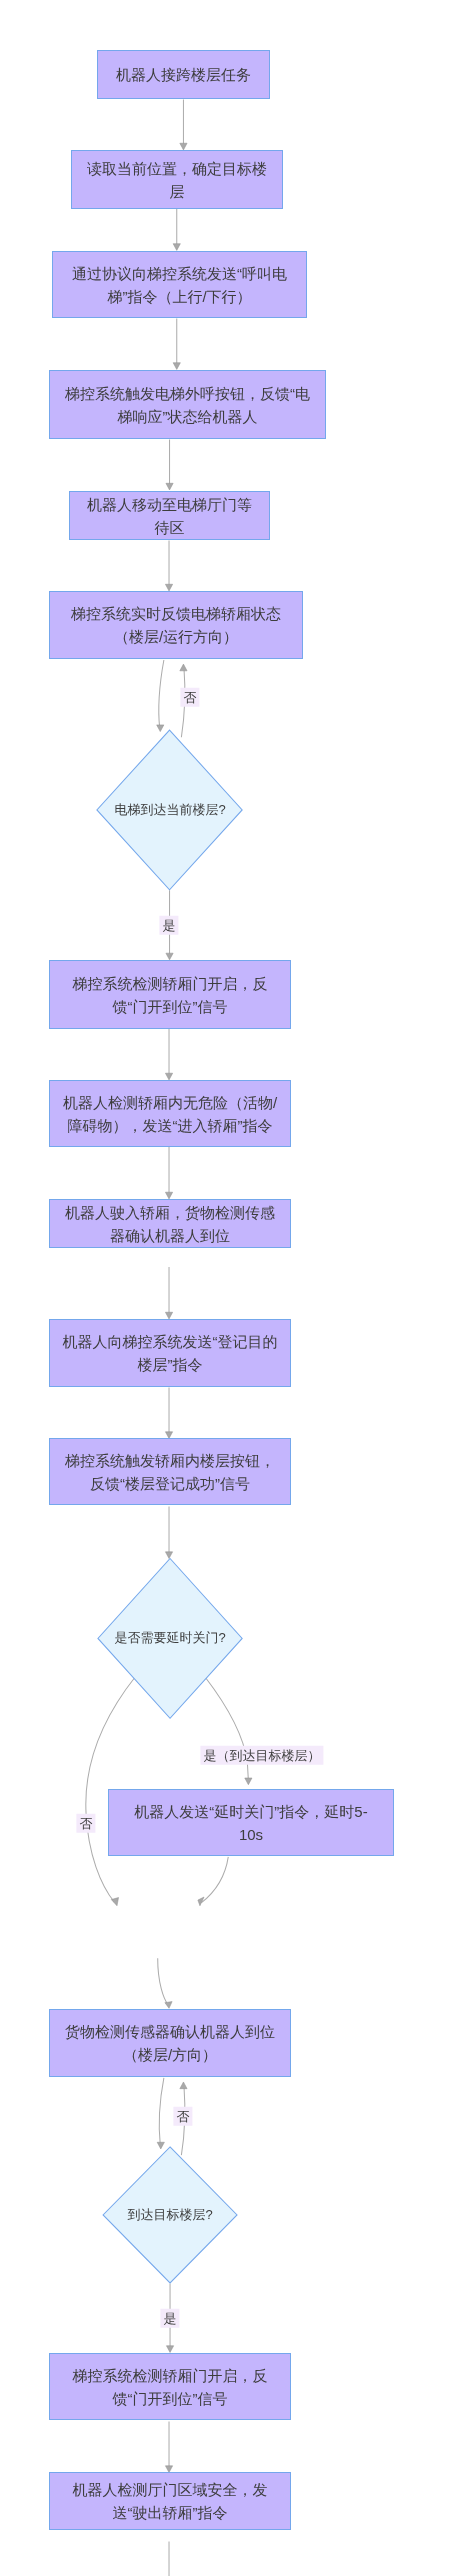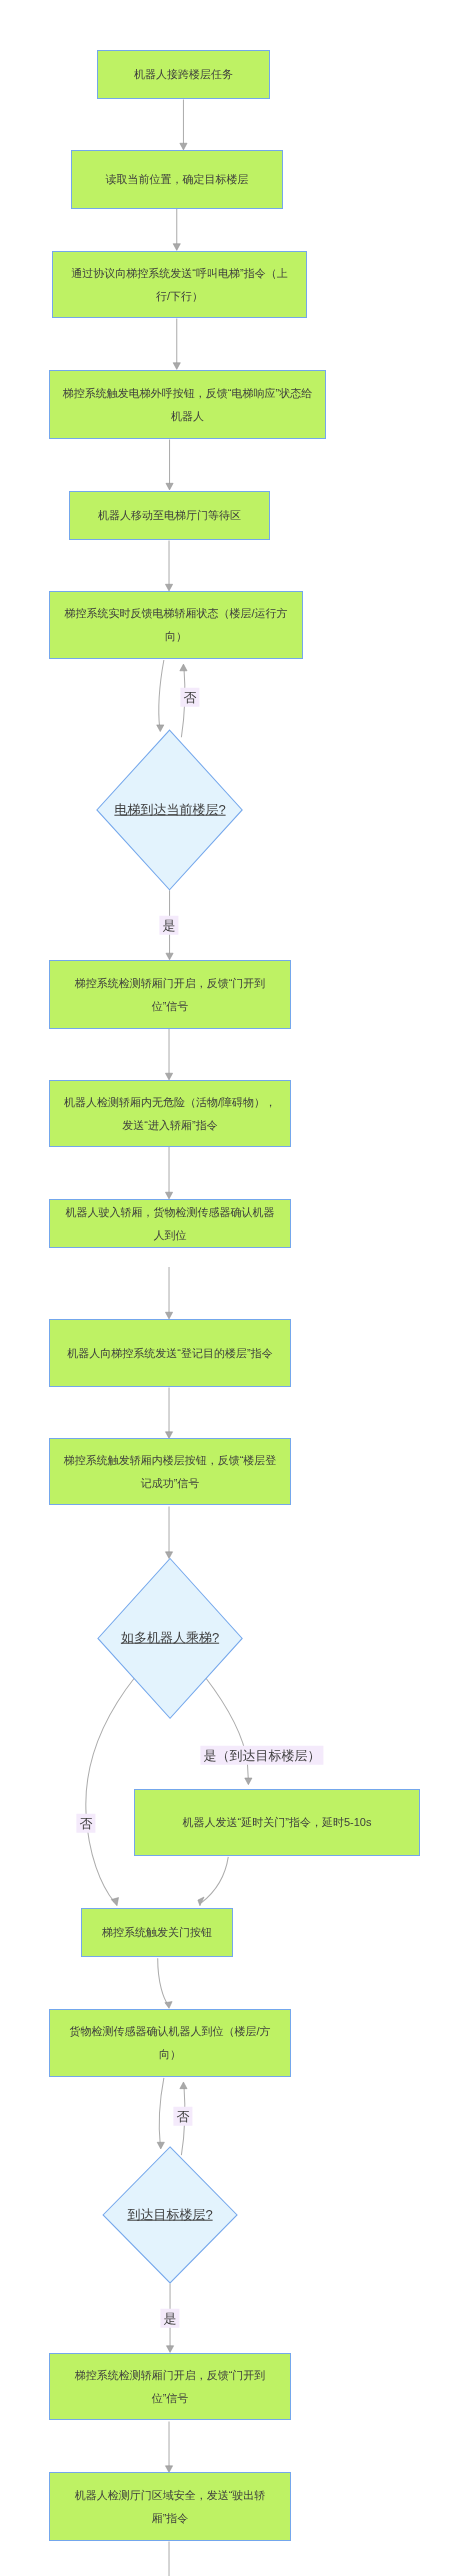--- a/index.html
+++ b/index.html
@@ -10,33 +10,33 @@
     font-family:"Liberation Sans", sans-serif;
     overflow:hidden;
   }
   #edge-layer{position:absolute;left:0;top:0;z-index:1;}
   .edge-path{fill:none;stroke:#acacac;stroke-width:2px;}
   .arrow-head{fill:#a9a9a9;stroke:#8f8f8f;stroke-width:1px;}
   .diamond-shape{fill:#e3f3fd;stroke:#74a7ec;stroke-width:2px;}
   .node{
     position:absolute;z-index:2;
     box-sizing:border-box;
-    background:#bef264;
+    background:#c4b5fd;
     border:1px solid #74a7ec;
     color:#3d3d3d;
-    font-size:11px;line-height:23px;
+    font-size:15px;line-height:23px;
     display:flex;align-items:center;justify-content:center;
     text-align:center;
     padding:0 12.4px;
   }
   .dtext{
     position:absolute;z-index:3;
     transform:translate(-50%,-50%);
     color:#3d3d3d;font-size:13px;line-height:20.6px;
-    text-align:right;white-space:nowrap;text-decoration:underline;
+    text-align:right;white-space:nowrap;
   }
   .elabel{
     position:absolute;z-index:4;
     transform:translate(-50%,-50%);
     background:#f4eafb;
     color:#3d3d3d;
     font-size:13px;line-height:15.5px;
     padding:1.5px 3.1px;
     white-space:nowrap;
   }
@@ -190,41 +190,38 @@
   </div>
 
   <div class="node" style="left:49px;top:1319px;width:242px;height:68px">
     <span>机器人向梯控系统发送“登记目的楼层”指令</span>
   </div>
 
   <div class="node" style="left:49px;top:1438px;width:242px;height:67px">
     <span>梯控系统触发轿厢内楼层按钮，反馈“楼层登记成功”信号</span>
   </div>
 
-  <div class="dtext" style="left:170px;top:1638px">如多机器人乘梯?</div>
-
-  <div class="node" style="left:134px;top:1789px;width:286px;height:67px;padding:0 3px">
+  <div class="dtext" style="left:170px;top:1638px">是否需要延时关门?</div>
+
+  <div class="node" style="left:108px;top:1789px;width:286px;height:67px;padding:0 14px">
     <span>机器人发送“延时关门”指令，延时5-10s</span>
   </div>
 
-  <div class="node" style="left:81px;top:1908px;width:152px;height:49px">
-    <span>梯控系统触发关门按钮</span>
-  </div>
 
   <div class="node" style="left:49px;top:2009px;width:242px;height:68px">
     <span>货物检测传感器确认机器人到位（楼层/方向）</span>
   </div>
 
   <div class="dtext" style="left:170px;top:2215px">到达目标楼层?</div>
 
   <div class="node" style="left:49px;top:2353px;width:242px;height:67px">
     <span>梯控系统检测轿厢门开启，反馈“门开到位”信号</span>
   </div>
 
-  <div class="node" style="left:49px;top:2472px;width:242px;height:69px">
+  <div class="node" style="left:49px;top:2472px;width:242px;height:58px">
     <span>机器人检测厅门区域安全，发送“驶出轿厢”指令</span>
   </div>
 
   <div class="elabel" style="left:190px;top:697px">否</div>
   <div class="elabel" style="left:169px;top:925px">是</div>
   <div class="elabel" style="left:86px;top:1823px">否</div>
   <div class="elabel" style="left:262px;top:1755px">是（到达目标楼层）</div>
   <div class="elabel" style="left:183px;top:2116px">否</div>
   <div class="elabel" style="left:170px;top:2318px">是</div>
 

